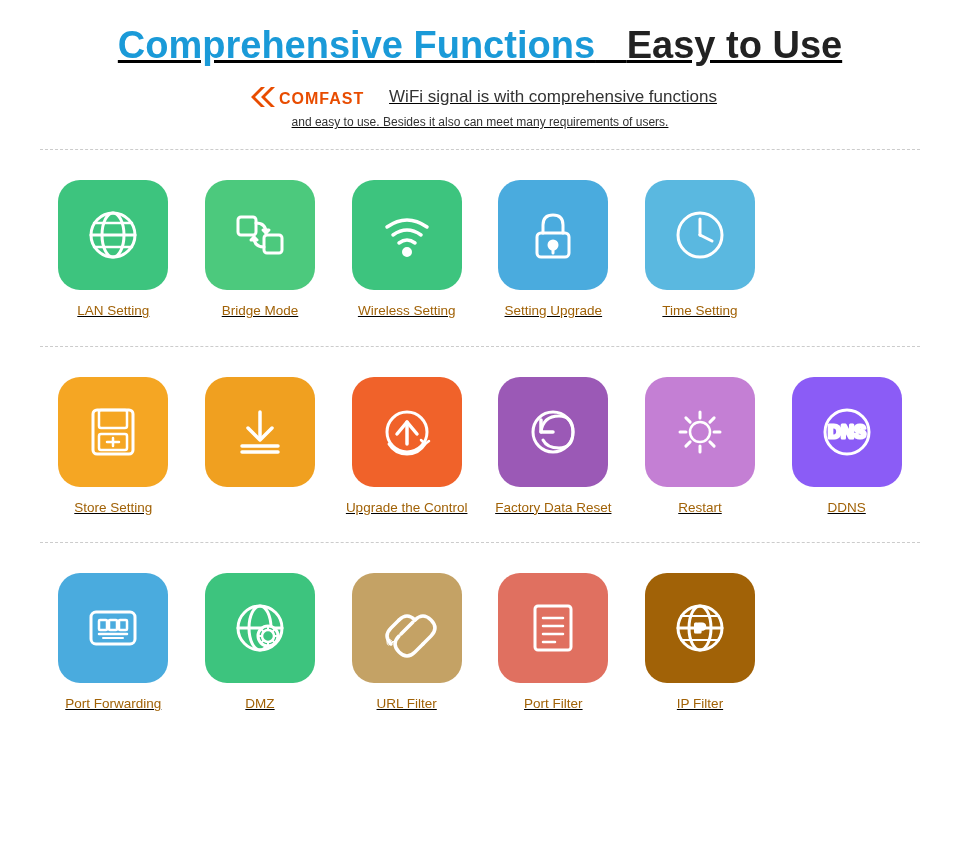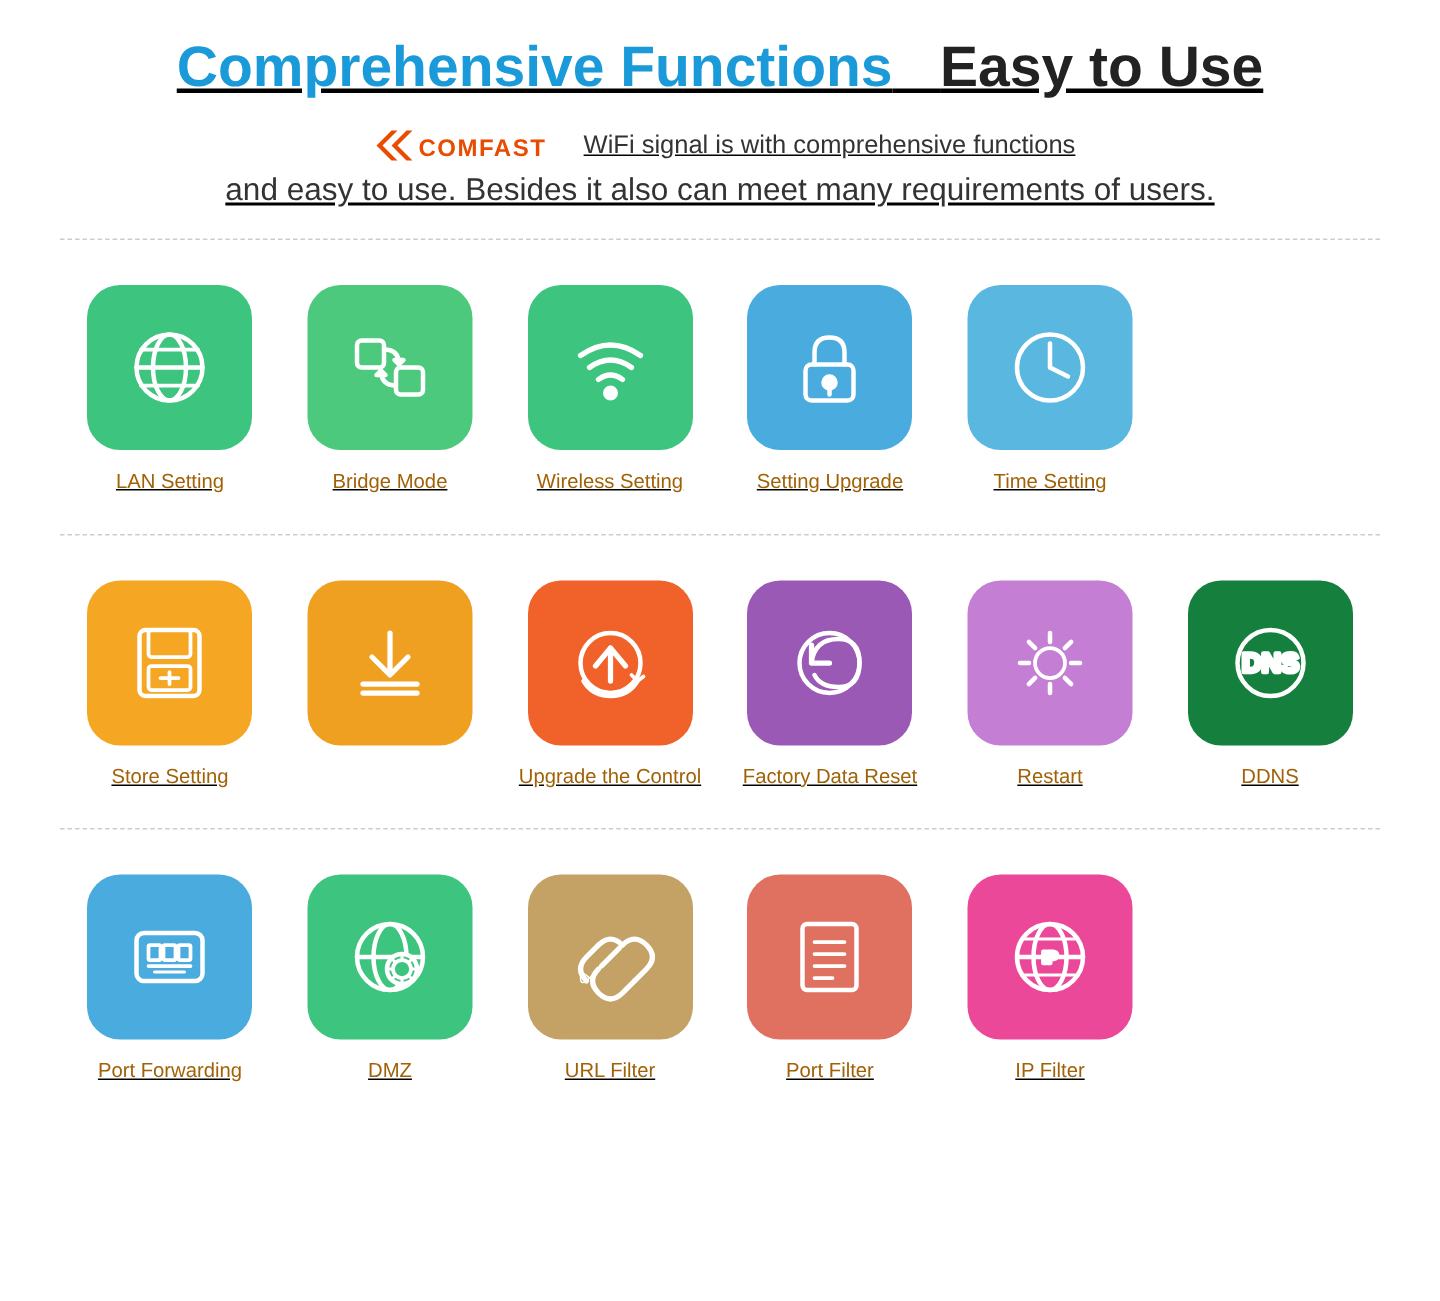--- a/index.html
+++ b/index.html
@@ -96,27 +96,27 @@
     .bg-green2 { background: #4cc97d; }
     .bg-green3 { background: #3dc47e; }
     .bg-blue { background: #4aabde; }
     .bg-lightblue { background: #5ab8e0; }
     .bg-purple { background: #7b6fd4; }
     .bg-orange { background: #f5a623; }
     .bg-orange2 { background: #f0a020; }
     .bg-red-orange { background: #f0622a; }
     .bg-purple2 { background: #9b59b6; }
     .bg-lavender { background: #c47fd4; }
-    .bg-red { background: #15803d; }
+    .bg-red { background: #8b5cf6; }
     .bg-cyan { background: #4aabde; }
     .bg-teal { background: #3dc47e; }
     .bg-tan { background: #c4a265; }
     .bg-salmon { background: #e07060; }
     .bg-steel { background: #5ab8e0; }
-    .bg-violet { background: #ec4899; }
+    .bg-violet { background: #a16207; }
   </style>
 </head>
 <body>
 
 <div class="page-wrapper">
   <div class="header">
     <div class="header-title">
       <span class="title-blue">Comprehensive Functions</span>
       &nbsp;
       <span class="title-black">Easy to Use</span>
@@ -125,21 +125,21 @@
 
       <svg width="130" height="28" viewBox="0 0 130 28">
 
         <polygon points="8,14 18,4 22,4 12,14 22,24 18,24" fill="#e84c00"></polygon>
         <polygon points="18,14 28,4 32,4 22,14 32,24 28,24" fill="#e84c00"></polygon>
 
         <text x="36" y="21" font-family="Arial Black, Arial" font-weight="900" font-size="16" fill="#e84c00" letter-spacing="1">COMFAST</text>
       </svg>
       <span style="font-size:17px;color:#333;">WiFi signal is with comprehensive functions</span>
     </div>
-    <div style="font-size:21px;color:#333;text-align:center;">and easy to use. Besides it also can meet many requirements of users.</div>
+    <div style="font-size:12px;color:#333;text-align:center;">and easy to use. Besides it also can meet many requirements of users.</div>
   </div>
 
   <hr class="divider">
   <div class="functions-grid">
 
     <div class="function-item">
       <div class="func-icon bg-green">
         <svg viewBox="0 0 60 60">
           <circle cx="30" cy="30" r="22" stroke="white" stroke-width="3" fill="none"></circle>
           <ellipse cx="30" cy="30" rx="11" ry="22" stroke="white" stroke-width="3" fill="none"></ellipse>

